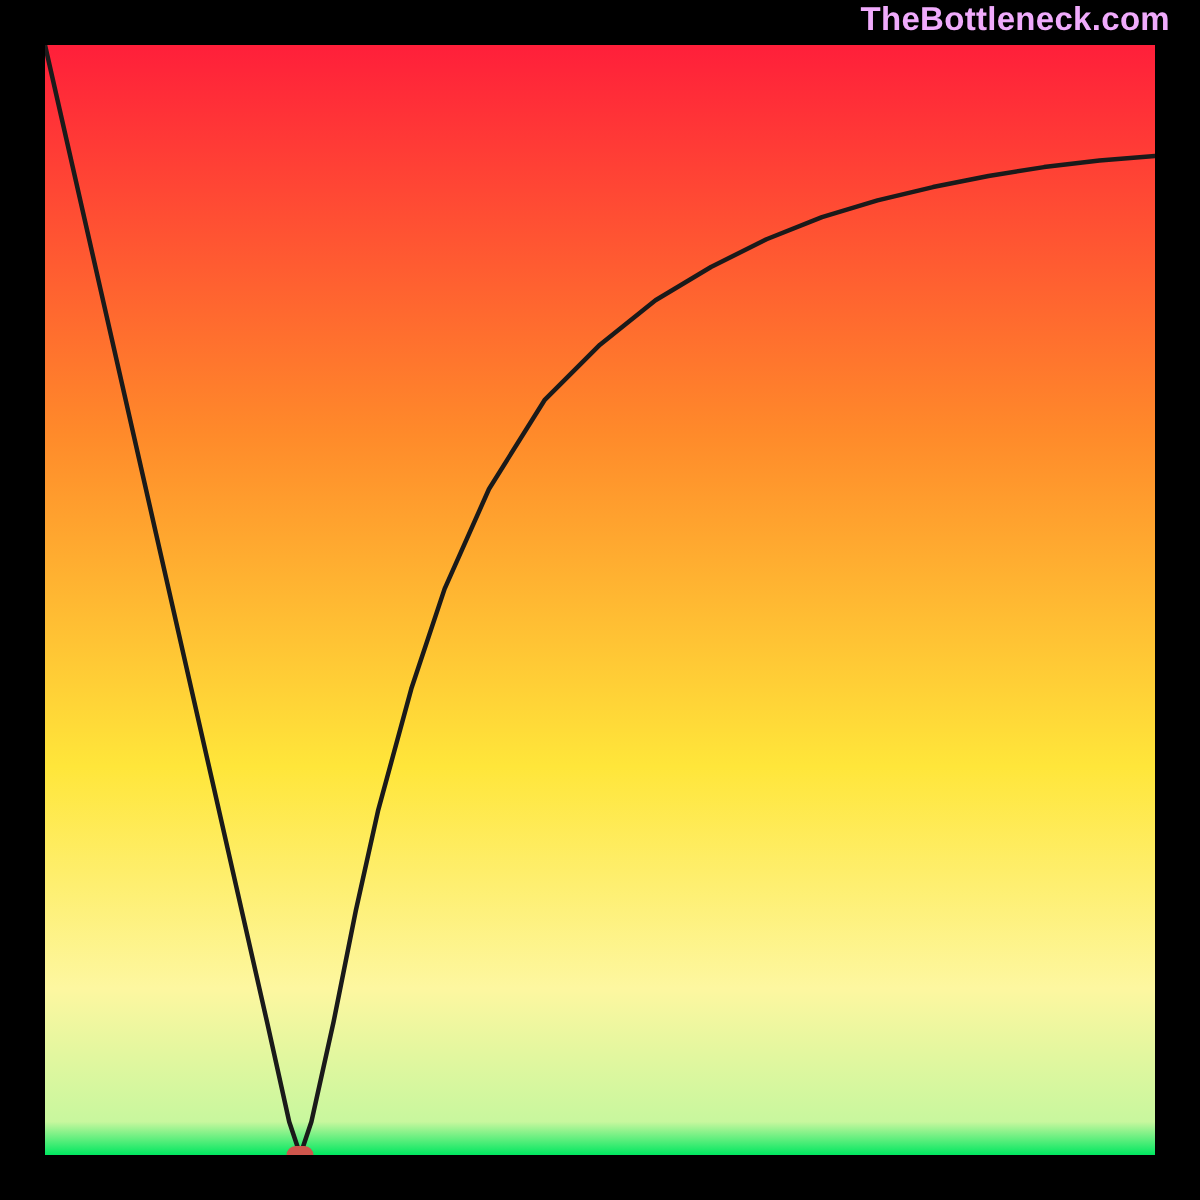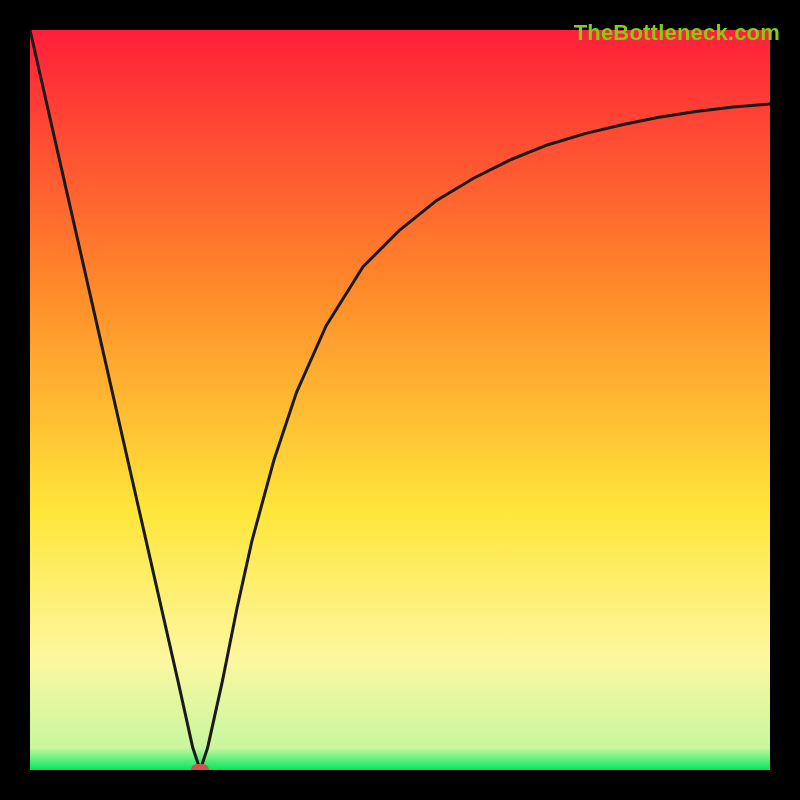--- a/index.html
+++ b/index.html
@@ -12,23 +12,23 @@
     overflow: hidden;
   }
   .frame {
     position: relative;
     width: 800px;
     height: 800px;
     background: #000;
   }
   .watermark {
     position: absolute;
-    top: 20px;
+    top: 0;
     right: 20px;
-    color: #84cc16;
+    color: #f0abfc;
     font-size: 22px;
     font-weight: 600;
     letter-spacing: 0.2px;
     z-index: 5;
   }
   .plot-area {
     position: absolute;
     left: 30px;
     top: 30px;
     width: 740px;

